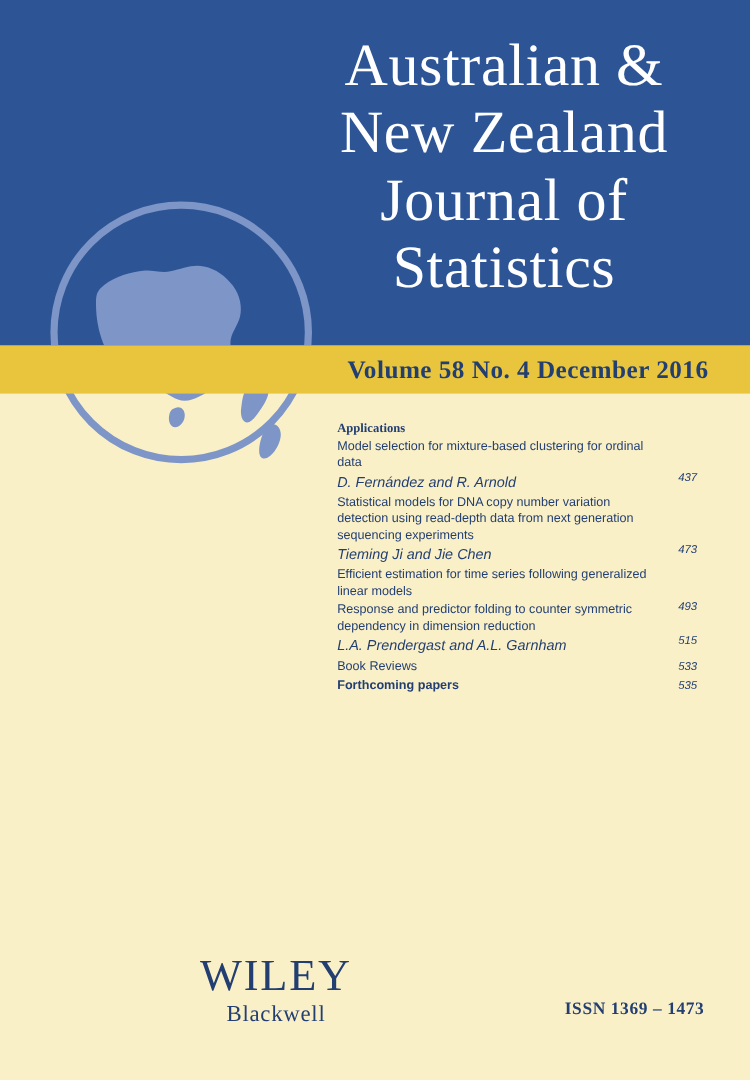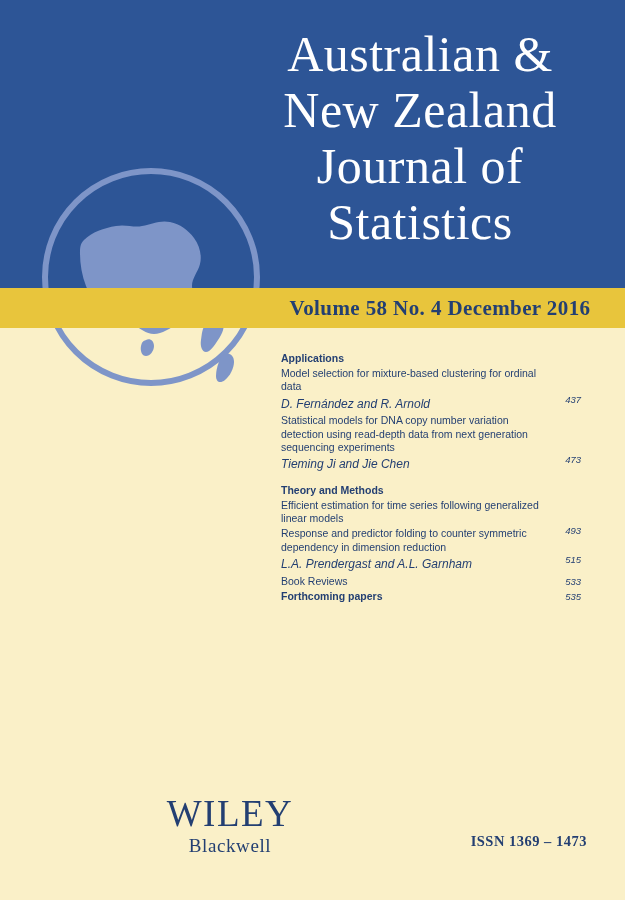--- a/index.html
+++ b/index.html
@@ -100,21 +100,21 @@
     width: 300px;
     color: #233f72;
   }
   .toc-section {
     font-size: 10.5px;
     font-weight: bold;
     color: #233f72;
     margin-top: 11px;
     margin-bottom: 3px;
   }
-  .toc-section:first-child { margin-top: 0; }
+  .toc-section:first-child { margin-top: 0; font-family: Liberation Serif, serif; }
   .toc-entry {
     position: relative;
     margin-bottom: 2px;
   }
   .toc-article {
     font-size: 10.5px;
     line-height: 1.28;
     color: #233f72;
     padding-right: 34px;
   }
@@ -234,21 +234,20 @@
     </div>
 
     <div class="toc-entry">
       <div class="toc-article">Statistical models for DNA copy number variation detection using read-depth data from next generation sequencing experiments</div>
       <div class="toc-authors-row">
         <span class="toc-authors">Tieming Ji and Jie Chen</span>
         <span class="toc-page">473</span>
       </div>
     </div>
 
-    <div class="toc-section">Theory and Methods</div>
 
     <div class="toc-entry">
       <div class="toc-article">Efficient estimation for time series following generalized linear models</div>
       <div class="toc-authors-row">
         <span class="toc-page">493</span>
       </div>
     </div>
 
     <div class="toc-entry">
       <div class="toc-article">Response and predictor folding to counter symmetric dependency in dimension reduction</div>

